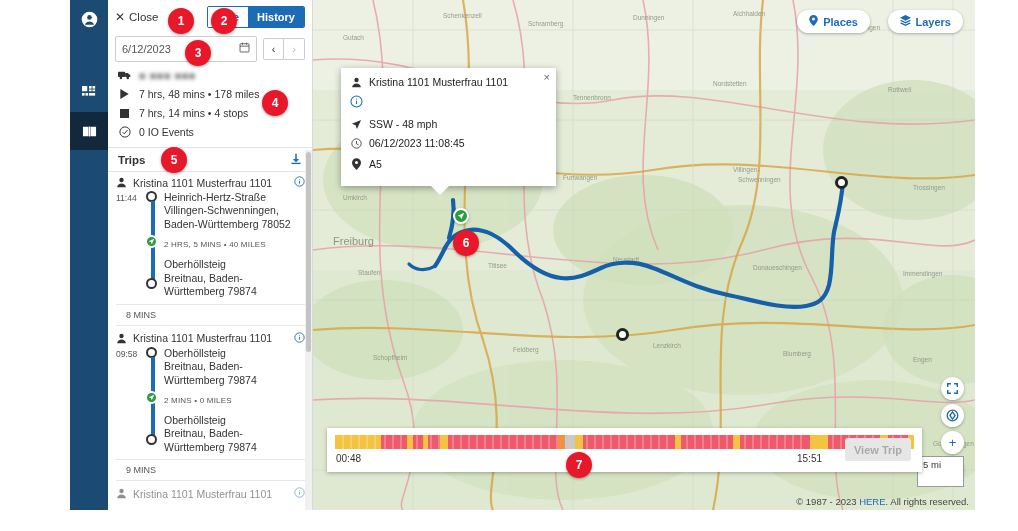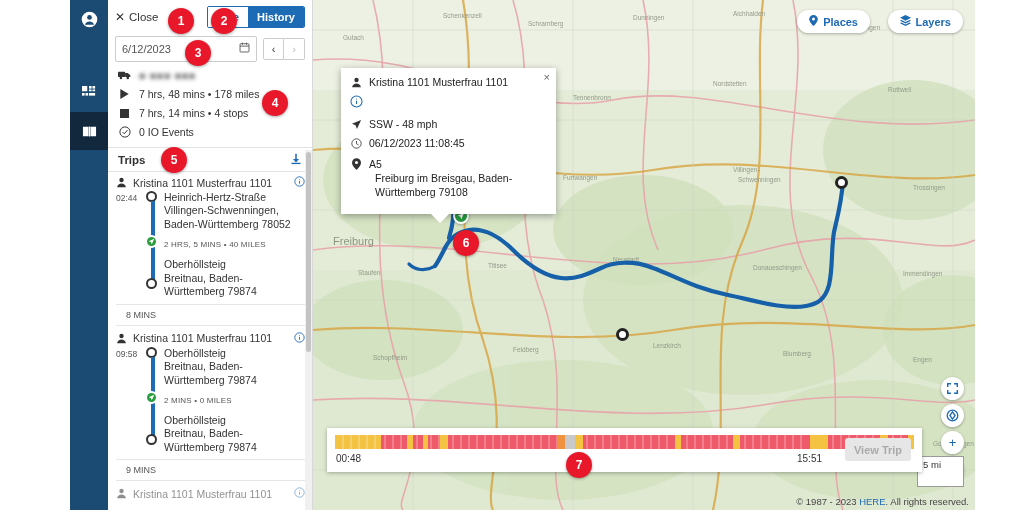--- a/index.html
+++ b/index.html
@@ -224,21 +224,21 @@
           </span>
           <span>Kristina 1101 Musterfrau 1101</span>
           <span class="info-i">
             <svg width="11" height="11" viewBox="0 0 16 16" fill="none" stroke="#1d6ab5" stroke-width="1.3">
                 <circle cx="8" cy="8" r="6.8"></circle>
                 <path d="M8 7v4.2M8 4.6v.9"></path>
               </svg>
           </span>
         </div>
         <div class="leg">
-          <div class="tm">02:44</div>
+          <div class="tm">11:44</div>
           <div class="rail2" style="height:98px">
             <div class="vbar"></div>
             <div class="dotO"></div>
             <div class="gmark" style="top:44px">
               <svg width="7" height="7" viewBox="0 0 10 10" fill="#fff">
                   <path d="M9 1L1 4.6l3.2 1.2L5.4 9z"></path>
                 </svg>
             </div>
             <div class="dotO" style="position:absolute;top:87px"></div>
           </div>
@@ -471,21 +471,20 @@
       </div>
       <div class="pu-row">
         <span class="pu-ic">
           <svg width="9" height="12" viewBox="0 0 10 13" fill="#333">
               <path d="M5 0C2.2 0 0 2.2 0 5c0 3.6 5 8 5 8s5-4.4 5-8c0-2.8-2.2-5-5-5z"></path>
               <circle cx="5" cy="4.8" r="1.7" fill="#fff"></circle>
             </svg>
         </span>
         <span style="line-height:1.35">
           <span>A5</span><br>
-          <span style="padding-left:6px;display:inline-block">Freiburg im Breisgau, Baden-Württemberg 79108</span>
         </span>
       </div>
       <div class="pu-tail"></div>
     </div>
 
     <div class="mctl" style="top:377px">
       <svg width="11" height="11" viewBox="0 0 14 14" fill="#1d6ab5">
           <path d="M0 0h5v1.8H1.8V5H0zM9 0h5v5h-1.8V1.8H9zM0 9h1.8v3.2H5V14H0zM12.2 9H14v5H9v-1.8h3.2z"></path>
         </svg>
     </div>

